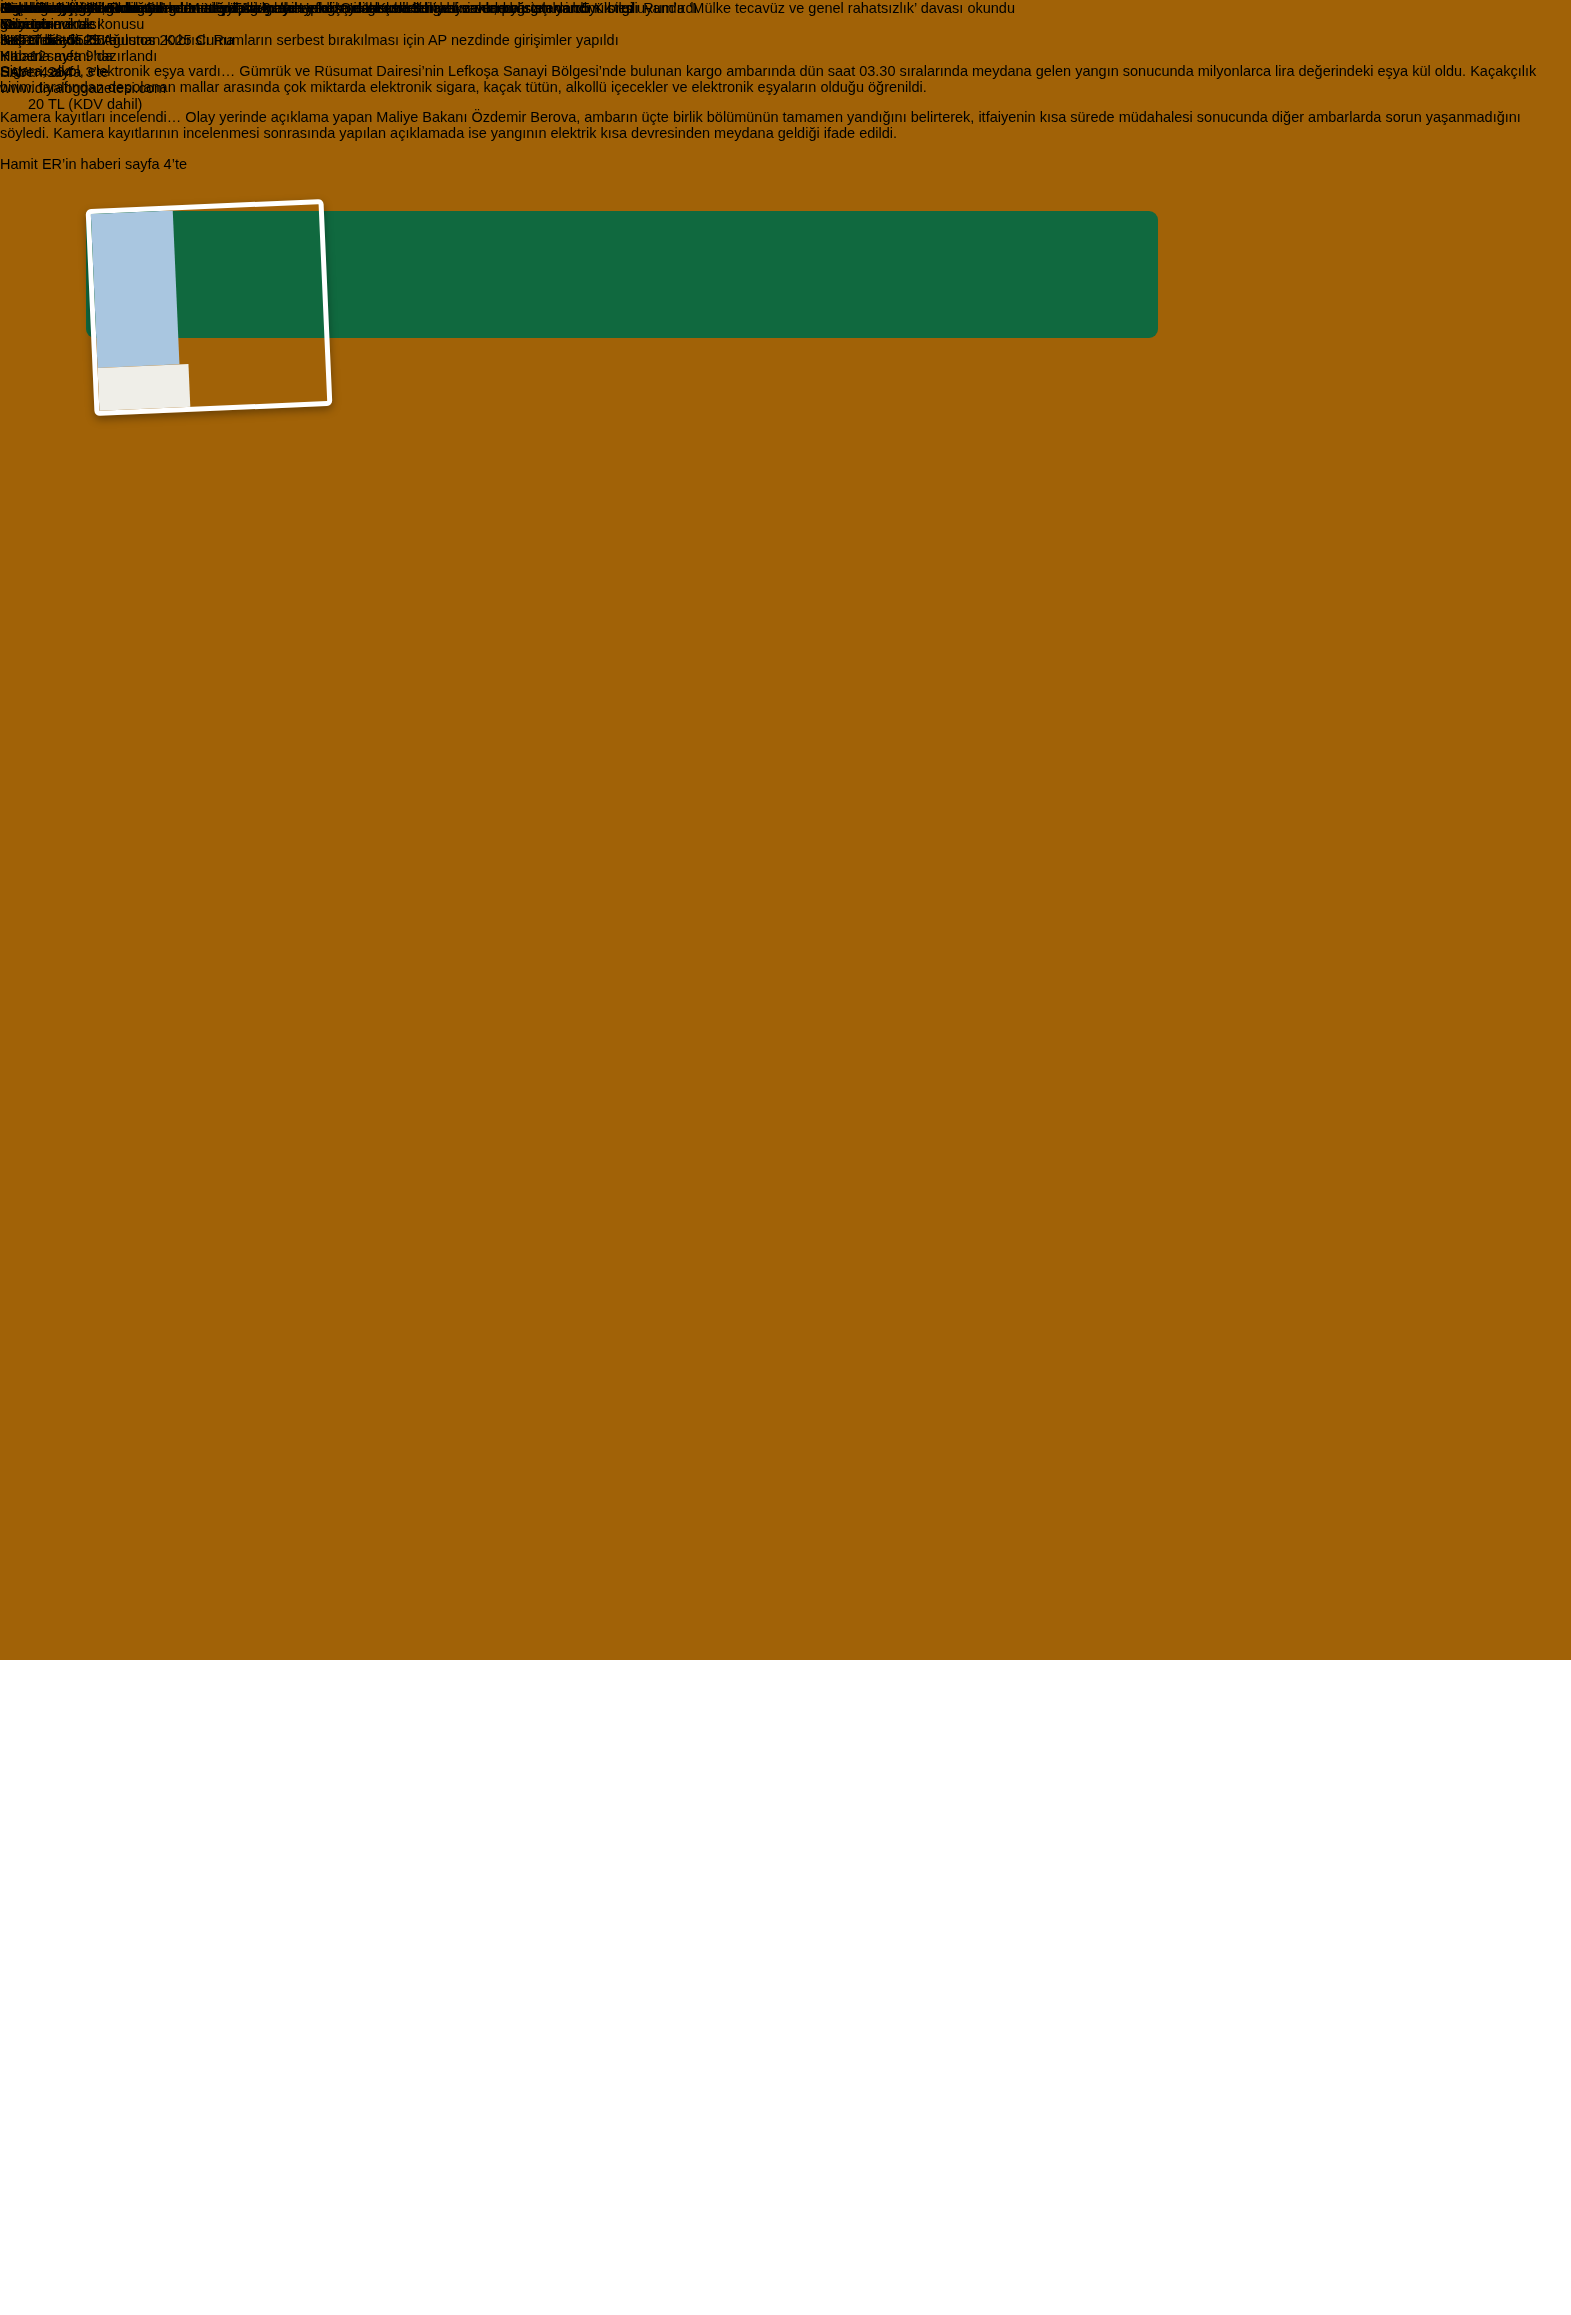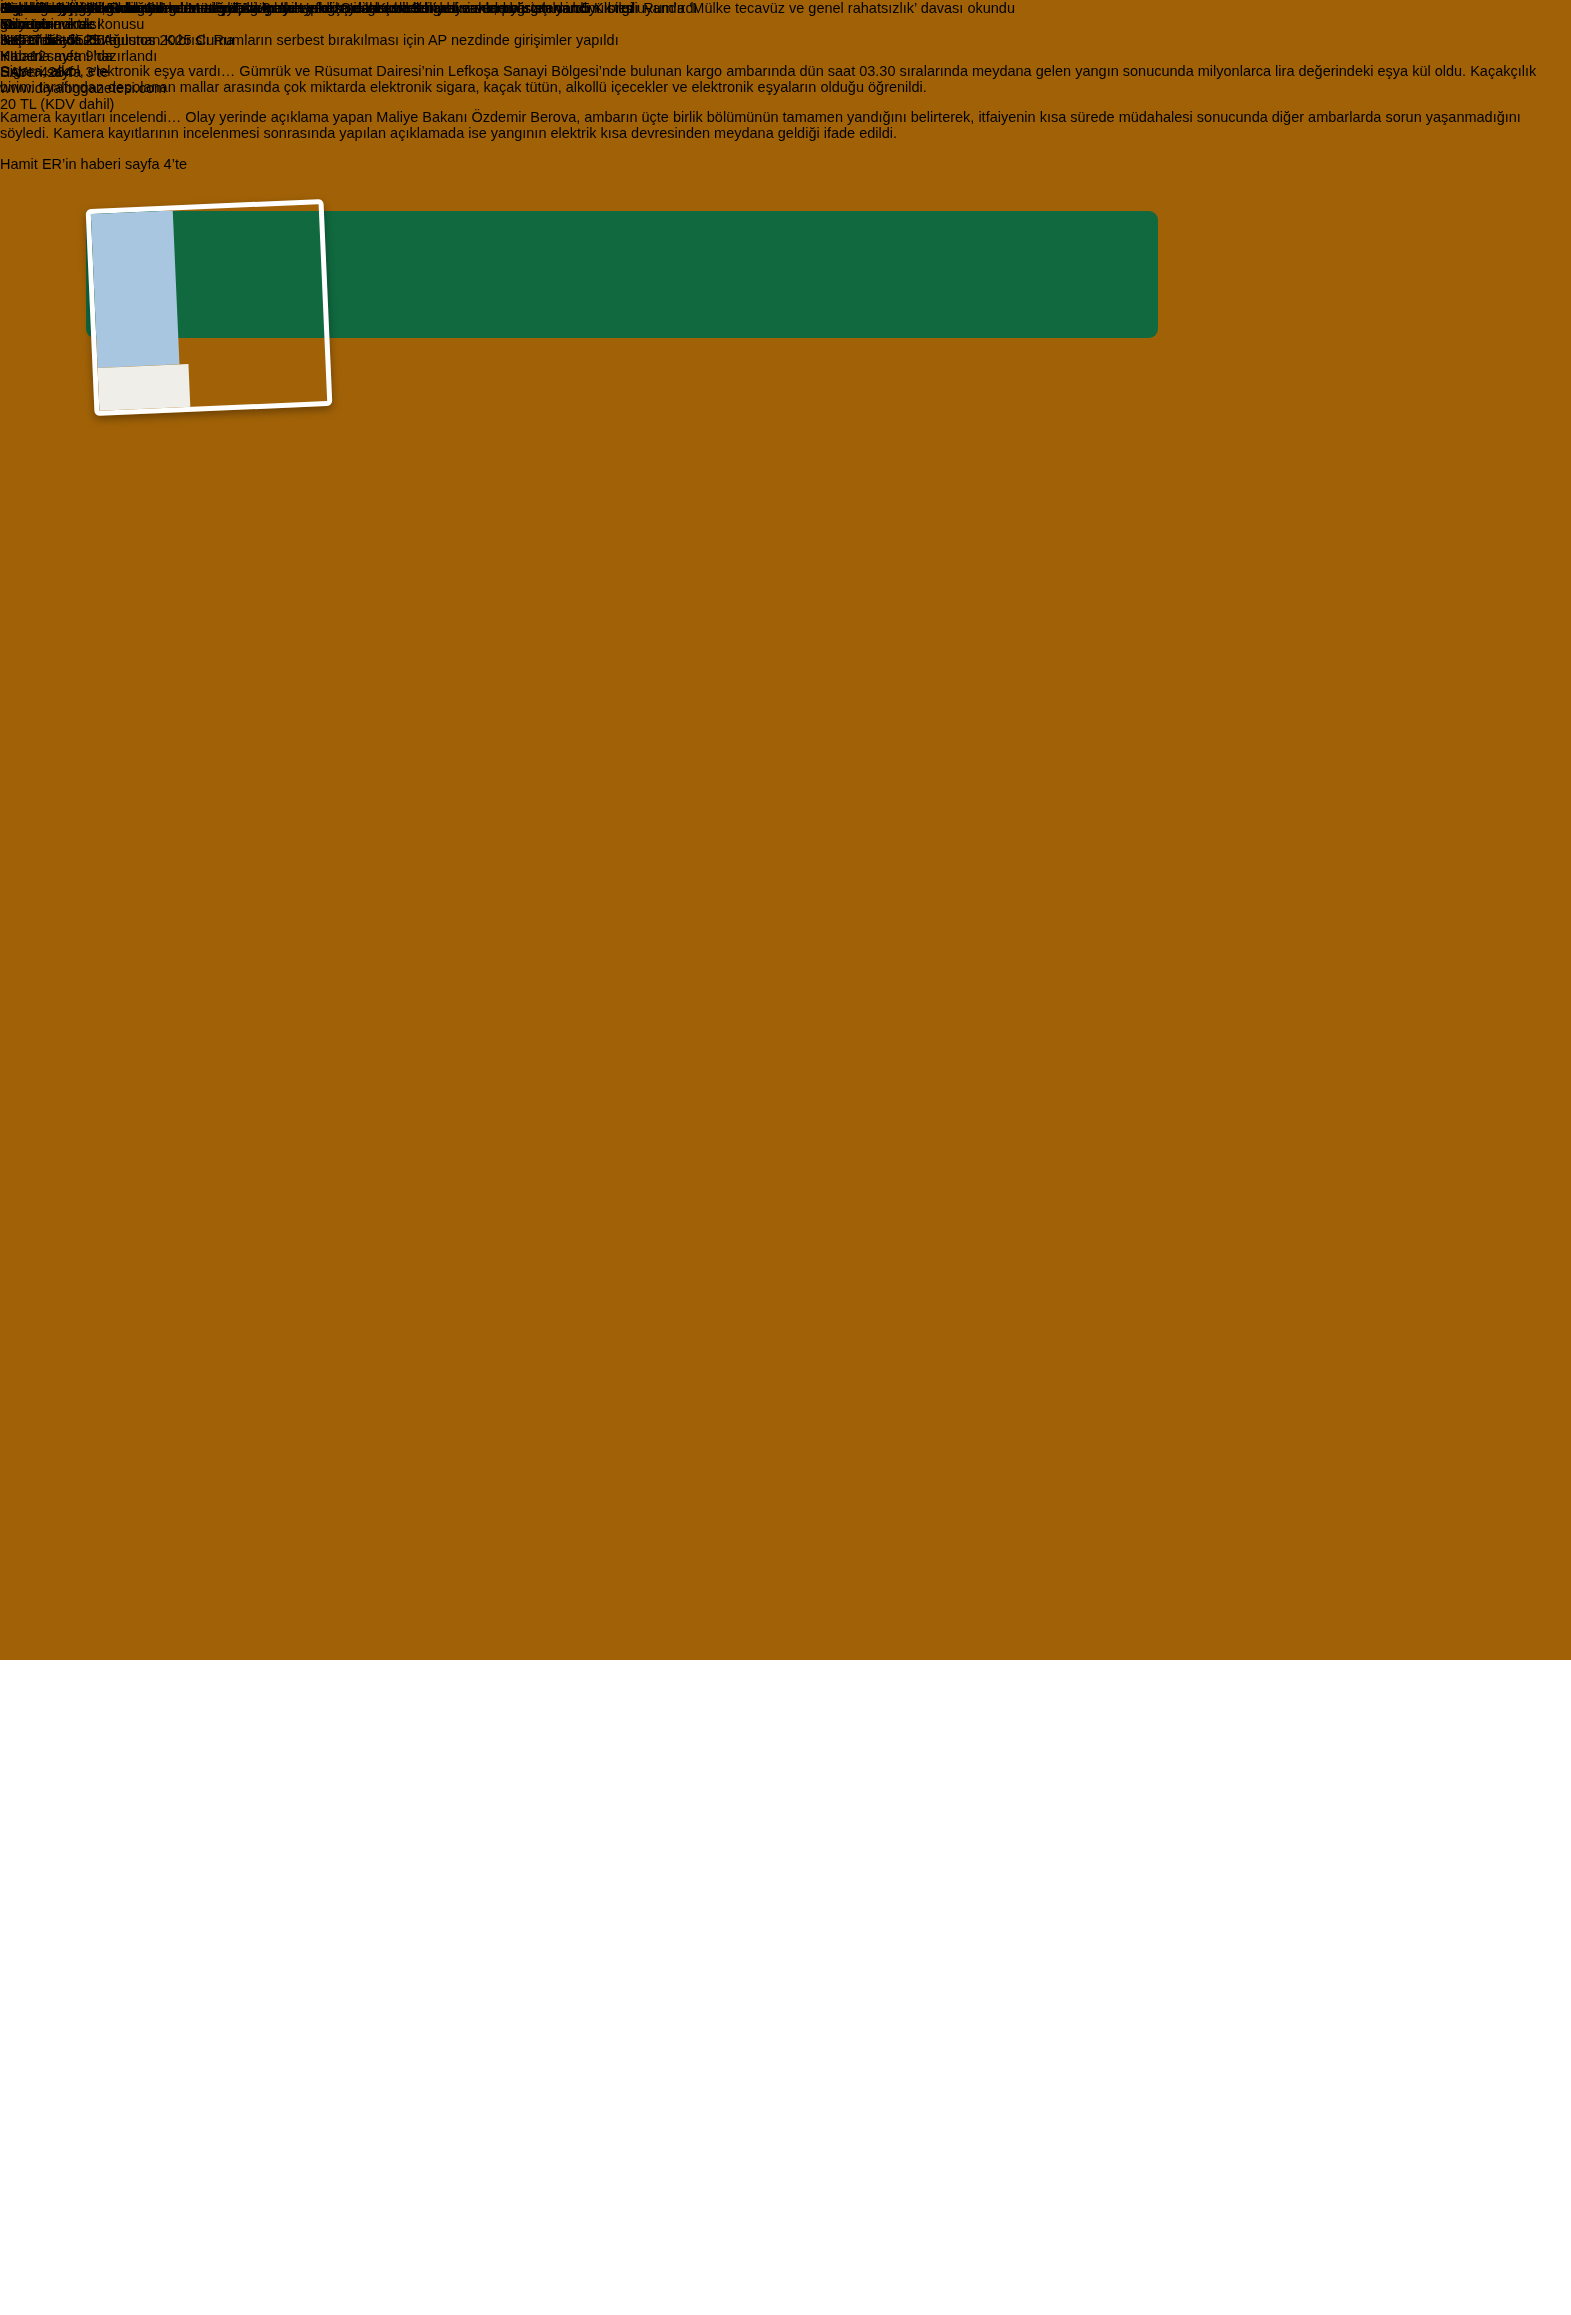--- a/index.html
+++ b/index.html
@@ -189,21 +189,21 @@
 
   <div class="abs masthead">
     <div class="mast-title">Diyalog</div>
     <div class="mast-sub">gazetesi</div>
     <div class="mast-rule" style="left:27px;width:271px;"></div>
     <div class="mast-rule" style="left:418px;width:318px;"></div>
     <div class="mast-info" style="left:29px;text-align:center;"><span class="cond">29 Ağustos 2025 Cuma</span></div>
     <div class="mast-info" style="left:255px;"><span class="cond">YIL: 12</span></div>
     <div class="mast-info" style="left:423px;"><span class="cond">SAYI: 4264</span></div>
     <div class="mast-info" style="left:548px;"><span class="cond">www.diyaloggazetesi.com</span></div>
-    <div class="mast-info" style="left:772px;"><span class="cond">20 TL (KDV dahil)</span></div>
+    <div class="mast-info" style="left:772px;padding-left:28px;"><span class="cond">20 TL (KDV dahil)</span></div>
   </div>
 
   <div class="abs main-block">
     <div class="warehouse-photo">
       <div class="char-band"></div>
       <div class="rust-rack"></div>
     </div>
 
     <div class="main-kicker">
       <span>Gümrük Dairesi’nin ambarında</span>

